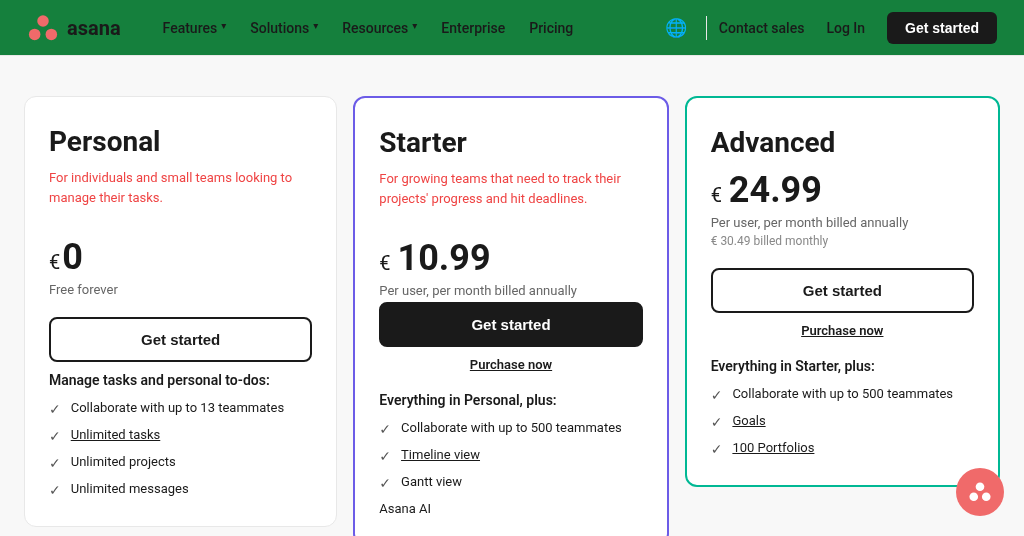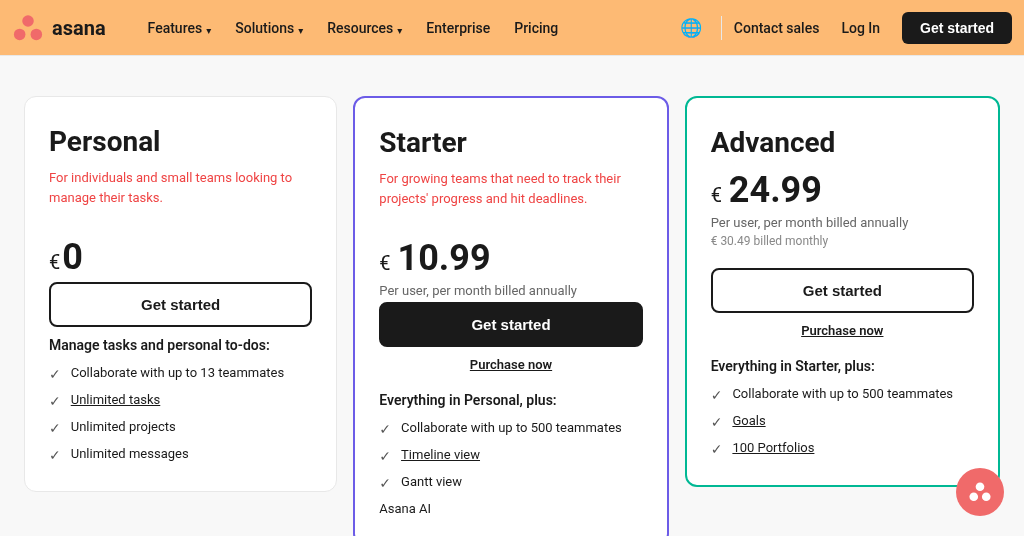--- a/index.html
+++ b/index.html
@@ -1,29 +1,29 @@
 <!DOCTYPE html>
 <html><head>
   <meta charset="utf-8">
   <style>
     * { box-sizing: border-box; margin: 0; padding: 0; }
     body { font-family: -apple-system, BlinkMacSystemFont, 'Segoe UI', Roboto, sans-serif; background: #fff; color: #1a1a1a; }
 
     
     nav {
-      display: flex; align-items: center; padding: 0 12px; height: 56px;
-      border-bottom: 1px solid #e8e8e8; background: #fdba74;
+      display: flex; align-items: center; padding: 0 27px; height: 56px;
+      border-bottom: 1px solid #e8e8e8; background: #15803d;
       position: sticky; top: 0; z-index: 100;
     }
     .nav-logo { display: flex; align-items: center; gap: 8px; margin-right: 32px; text-decoration: none; }
     .logo-icon { width: 32px; height: 32px; }
     .nav-links { display: flex; align-items: center; gap: 4px; flex: 1; }
     .nav-link {
       padding: 6px 10px; font-size: 14px; font-weight: 500; color: #1a1a1a;
-      text-decoration: none; cursor: pointer; display: flex; align-items: flex-end; gap: 4px;
+      text-decoration: none; cursor: pointer; display: flex; align-items: flex-start; gap: 4px;
       border-radius: 4px;
     }
     .chevron { font-size: 10px; }
     .nav-right { display: flex; align-items: center; gap: 12px; margin-left: auto; }
     .globe-btn { background: none; border: none; cursor: pointer; padding: 6px; border-radius: 4px; color: #1a1a1a; font-size: 18px; }
     .nav-divider { width: 1px; height: 24px; background: #e8e8e8; }
     .contact-link { font-size: 14px; font-weight: 500; color: #1a1a1a; text-decoration: none; cursor: pointer; }
     .login-link { font-size: 14px; font-weight: 500; color: #1a1a1a; text-decoration: none; cursor: pointer; padding: 6px 10px; }
     .get-started-nav {
       background: #1a1a1a; color: #fff; border: none; border-radius: 6px;
@@ -121,20 +121,21 @@
 <main class="main">
   <div class="cards-container" id="cards-container">
 
   <div class="card card-personal">
       <h2 class="card-plan-name">Personal</h2>
       <p class="card-description">For individuals and small teams looking to manage their tasks.</p>
 
         <div class="card-price">
           <span>€</span>0
         </div>
+        <div class="card-free-label">Free forever</div>
 
       <button class="btn-get-started btn-outline">Get started</button>
 
       <p class="feature-section-title">Manage tasks and personal to-dos:</p>
       <ul class="feature-list">
         <li class="feature-item">
         <span class="check-icon">✓</span>
         <span>Collaborate with up to 13 teammates</span>
       </li>
           <li class="feature-item">

